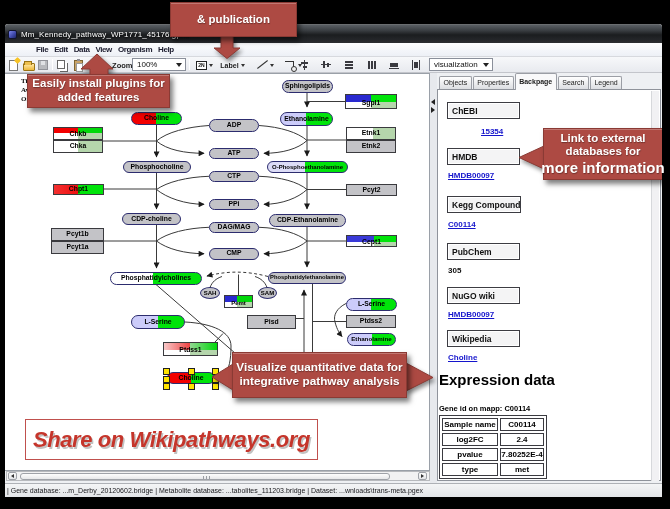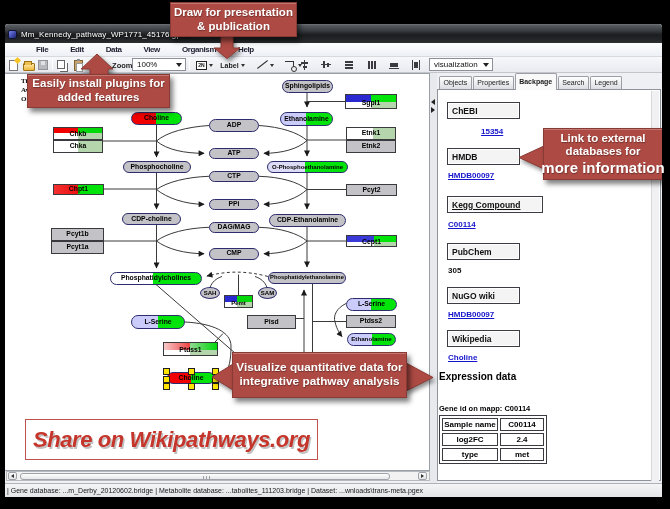--- a/index.html
+++ b/index.html
@@ -10,21 +10,21 @@
   .window { position:absolute; left:5px; top:24px; width:657px; height:473px; background:#eef0f3; border-radius:3px 3px 0 0; }
 
   .titlebar { position:absolute; left:0; top:0; width:100%; height:19px; border-radius:3px 3px 0 0; border-top:1px solid #6a6d70;
     background:linear-gradient(180deg,#595e63 0%,#3a3e42 30%,#1b1d1f 55%,#232528 80%,#2c2e31 100%); display:flex; align-items:center; }
   .app-icon { width:9px; height:9px; margin-left:3px; border-radius:2px;
     background:linear-gradient(135deg,#7c86e8 0%,#3c46a8 60%,#222a66 100%); border:1px solid #11142e; }
   .title-text { color:#fff; font-size:8px; letter-spacing:-0.2px; margin-left:4px; letter-spacing:0.1px; text-shadow:0 1px 2px #000; }
 
   .menubar { position:absolute; left:0; top:19px; width:100%; height:14px;
     background:linear-gradient(180deg,#fdfdfe,#edf0f6); border-bottom:1px solid #d7d9de; display:flex; align-items:center;padding-left:27px; }
-  .menu-item { font-size:8px; font-weight:600; color:#1c1c2e; padding:0 3px; letter-spacing:-0.4px;margin-left:16px; }
+  .menu-item { font-size:8px; font-weight:600; color:#1c1c2e; padding:0 3px; letter-spacing:-0.4px; }
   .menu-item:first-child { margin-left:1px; }
 
   .toolbar { position:absolute; left:0; top:33px; width:100%; height:16px;
     background:linear-gradient(180deg,#f7f8fa,#e8eaef); border-bottom:1px solid #c3c5cb; }
   .tb { position:absolute; top:1px; height:14px; display:flex; align-items:center; justify-content:center; }
   .tb-sep { position:absolute; top:2px; width:1px; height:11px; background:#c2c4c9; border-right:1px solid #fff; }
   .tb-label { font-size:7.5px; color:#222; font-weight:600; }
   .combo { position:absolute; background:#fff; border:1px solid #8a8f9a; height:13px; top:1px; display:flex; align-items:center; }
   .combo .cv { font-size:8px; color:#111; padding-left:4px; flex:1; }
   .combo .ca { width:13px; height:100%; display:flex; align-items:center; justify-content:center; }
@@ -70,24 +70,24 @@
 
   
   .panel { position:absolute; left:432px; top:49px; width:225px; height:410px; }
   .tabs { position:absolute; left:0; top:0; height:17px; width:100%; display:flex; align-items:flex-end; }
   .tab { height:14px; font-size:7px; color:#222; padding:2px 3.5px 0 3.5px; border:1px solid #9b9ea5; border-bottom:none; border-radius:2px 2px 0 0; background:linear-gradient(180deg,#fff,#d9dbdf); margin-right:1px; white-space:nowrap; }
   .tab.sel { height:17px; background:#f9f9fa; font-weight:600; padding-top:4px; position:relative; z-index:2; }
   .panel-body { position:absolute; left:0; top:16px; width:224px; height:392px; background:#fff; border:1px solid #8f939b; z-index:1; }
   .pscroll { position:absolute; right:1px; top:1px; width:8px; height:390px; background:#f1f1f3; border-left:1px solid #d6d8db; }
 
   .bp-header { position:absolute; left:9px; width:73px; height:17px; background:#f4f4f5; border:1px solid #3c3c42; box-shadow:inset 0 0 0 1px #fff; font-size:8.5px; font-weight:700; color:#111; display:flex; align-items:center; padding-left:4px; white-space:nowrap; overflow:visible; }
-  .bp-header.wide { width:96px;text-decoration:underline; }
+  .bp-header.wide { width:74px; }
   .bp-link { position:absolute; left:10px; font-size:8px; font-weight:700; color:#1414cc; text-decoration:underline; }
   .bp-val { position:absolute; left:10px; font-size:8px; font-weight:700; color:#111; }
-  .bp-exp { position:absolute; left:1px; font-size:10px; font-weight:700; color:#000; }
+  .bp-exp { position:absolute; left:1px; font-size:15px; font-weight:700; color:#000; }
   .bp-geneid { position:absolute; left:1px; font-size:7.5px; font-weight:700; color:#000; }
 
   .bp-table { position:absolute; border:1.5px solid #3a3a40; background:#fff; padding:1px; }
   .bp-row { display:flex; }
   .bp-cell { border:1px solid #3a3a40; margin:1px; height:13px; display:flex; align-items:center; justify-content:center; font-size:8px; font-weight:700; color:#000; background:#fff; }
   .bp-c1 { width:56px; }
   .bp-c2 { width:44px; }
 
   
   .statusbar { position:absolute; left:0; top:459px; width:100%; height:14px; background:linear-gradient(180deg,#f4f5f6,#e3e5e8); border-top:1px solid #aeb1b6; display:flex; align-items:center; }
@@ -246,20 +246,24 @@
       <div class="bp-exp" style="top:281px;">Expression data</div>
       <div class="bp-geneid" style="top:314px;">Gene id on mapp: C00114</div>
       <div class="bp-table" style="top:325px;left:1px;" id="bp-table">
           <div class="bp-row">
             <div class="bp-cell bp-c1">Sample name</div>
             <div class="bp-cell bp-c2">C00114</div>
           </div>
           <div class="bp-row">
             <div class="bp-cell bp-c1">log2FC</div>
             <div class="bp-cell bp-c2">2.4</div>
+          </div>
+          <div class="bp-row">
+            <div class="bp-cell bp-c1">pvalue</div>
+            <div class="bp-cell bp-c2">7.80252E-4</div>
           </div>
           <div class="bp-row">
             <div class="bp-cell bp-c1">type</div>
             <div class="bp-cell bp-c2">met</div>
           </div>
         </div>
     <div class="bp-header" style="top: 12px;">ChEBI</div>
         <div class="bp-link" style="top: 37px; margin-left: 33px;">15354</div>
         <div class="bp-header" style="top: 58px;">HMDB</div>
         <div class="bp-link" style="top: 81px;">HMDB00097</div>
@@ -461,21 +465,20 @@
   <g style="filter:drop-shadow(2px 3px 2px rgba(0,0,0,0.45));">
     <polygon points="221,36 233,36 233,48 240,48 227,58.5 214,48 221,48"></polygon>
     <polygon points="90,74.5 90,69 81,69 97,54 113,69 108,69 108,74.5"></polygon>
     <polygon points="519,157.5 544,146 544,169"></polygon>
     <polygon points="212,377 233,364 233,390"></polygon>
     <polygon points="406,363 433,377.5 406,391"></polygon>
   </g>
 </svg>
 
 <div class="callout" style="left:170px;top:2px;width:127px;height:35px;">
-  <span class="cl" style="font-size:11.5px;">Draw for presentation</span>
   <span class="cl" style="font-size:11.5px;">&amp; publication</span>
 </div>
 
 <div class="callout" style="left:27px;top:74px;width:143px;height:34px;">
   <span class="cl" style="font-size:11.5px;">Easily install plugins for</span>
   <span class="cl" style="font-size:11.5px;">added features</span>
 </div>
 
 <div class="callout" style="left:543px;top:128px;width:119px;height:52px;border-right:none;">
   <span class="cl" style="font-size:11.5px;">Link  to external</span>

